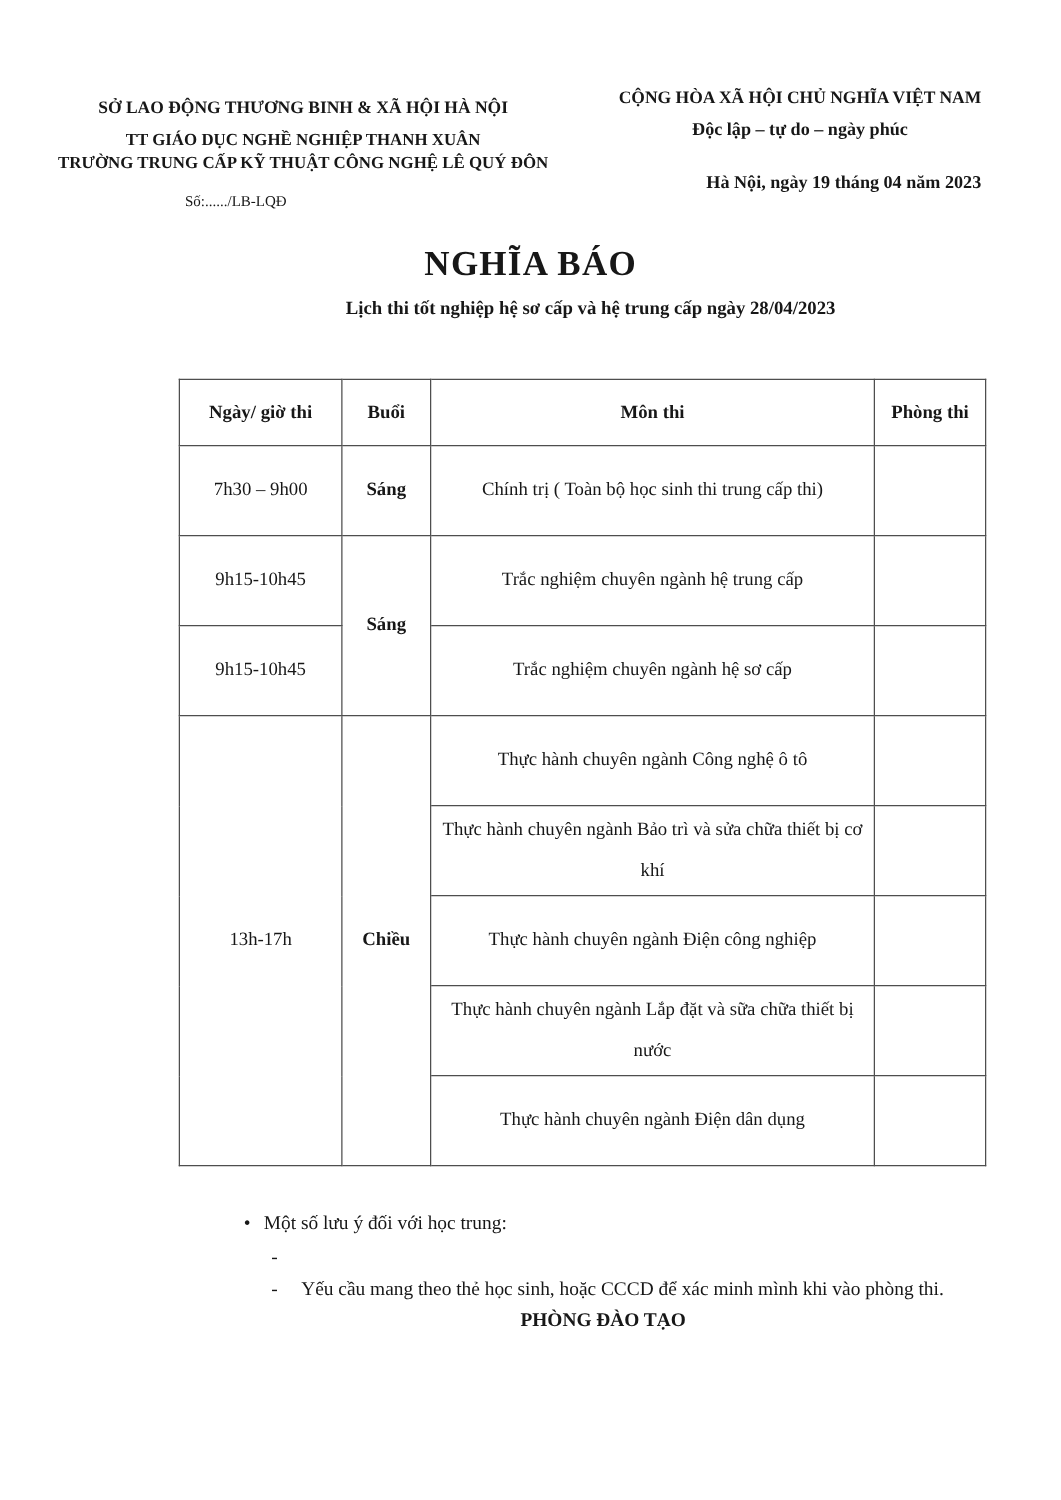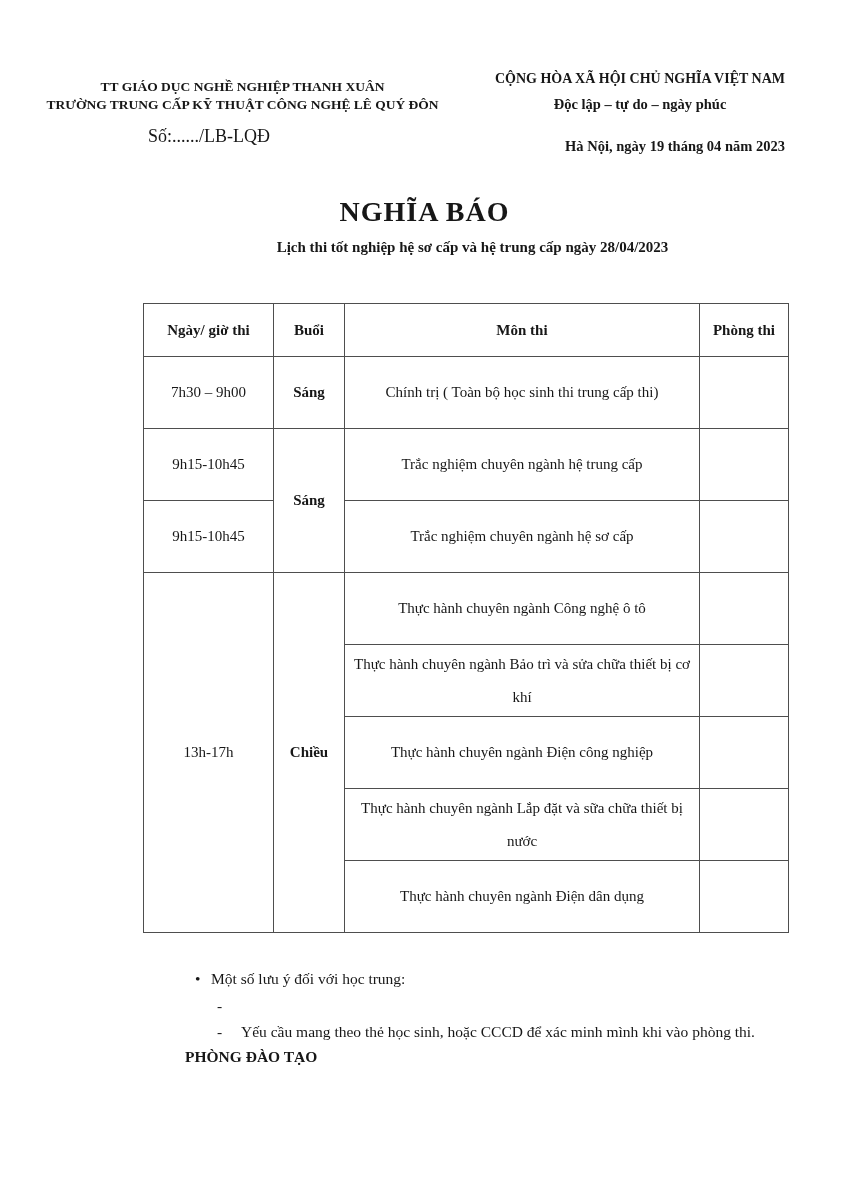--- a/index.html
+++ b/index.html
@@ -12,21 +12,21 @@
     overflow:hidden;
   }
   .bold{font-weight:bold;}
   
   .header-left{
     position:absolute;top:78px;left:30px;width:425px;
     text-align:center;font-weight:bold;font-size:13.5px;line-height:18px;
   }
   .header-left .org-line1{margin-bottom:7px;font-size:14px;}
   .header-left .doc-number{
-    font-weight:normal;font-size:18px;margin-top:13px;
+    font-weight:normal;font-size:12px;margin-top:13px;
     text-align:left;padding-left:118px;
   }
   .header-right{
     position:absolute;top:70px;left:465px;width:350px;
     text-align:center;font-weight:bold;
   }
   .header-right .nation-line1{font-size:14px;line-height:18px;margin-bottom:7px;}
   .header-right .nation-line2{font-size:14.5px;line-height:18px;}
   .header-right .date-line{
     font-size:14.5px;margin-top:25px;text-align:right;padding-right:30px;
@@ -63,29 +63,30 @@
   
   .notes{
     position:absolute;top:968px;left:185px;width:600px;
     font-size:15.5px;
   }
   .note-line{display:flex;align-items:flex-start;line-height:21px;margin-bottom:6px;}
   .note-line .marker{flex:0 0 26px;text-align:left;padding-left:10px;box-sizing:border-box;}
   .note-line.sub{padding-left:32px;margin-bottom:5px;}
   .note-line.sub .marker{flex:0 0 24px;padding-left:0;}
   .signature{
-    text-align:left;font-weight:bold;font-size:15.5px;margin-top:6px;padding-right:5px;
+    text-align:center;font-weight:bold;font-size:15.5px;margin-top:6px;padding-right:5px;
   }
 </style>
 </head>
 <body>
 
 <div class="page">
 
   <div class="header-left">
+    <div class="org-line1">SỞ LAO ĐỘNG THƯƠNG BINH &amp; XÃ HỘI HÀ NỘI</div>
     <div>TT GIÁO DỤC NGHỀ NGHIỆP THANH XUÂN</div>
     <div>TRƯỜNG TRUNG CẤP KỸ THUẬT CÔNG NGHỆ LÊ QUÝ ĐÔN</div>
     <div class="doc-number">Số:....../LB-LQĐ</div>
   </div>
 
   <div class="header-right">
     <div class="nation-line1">CỘNG HÒA XÃ HỘI CHỦ NGHĨA VIỆT NAM</div>
     <div class="nation-line2">Độc lập – tự do – ngày phúc</div>
     <div class="date-line">Hà Nội, ngày 19 tháng 04 năm 2023</div>
   </div>

